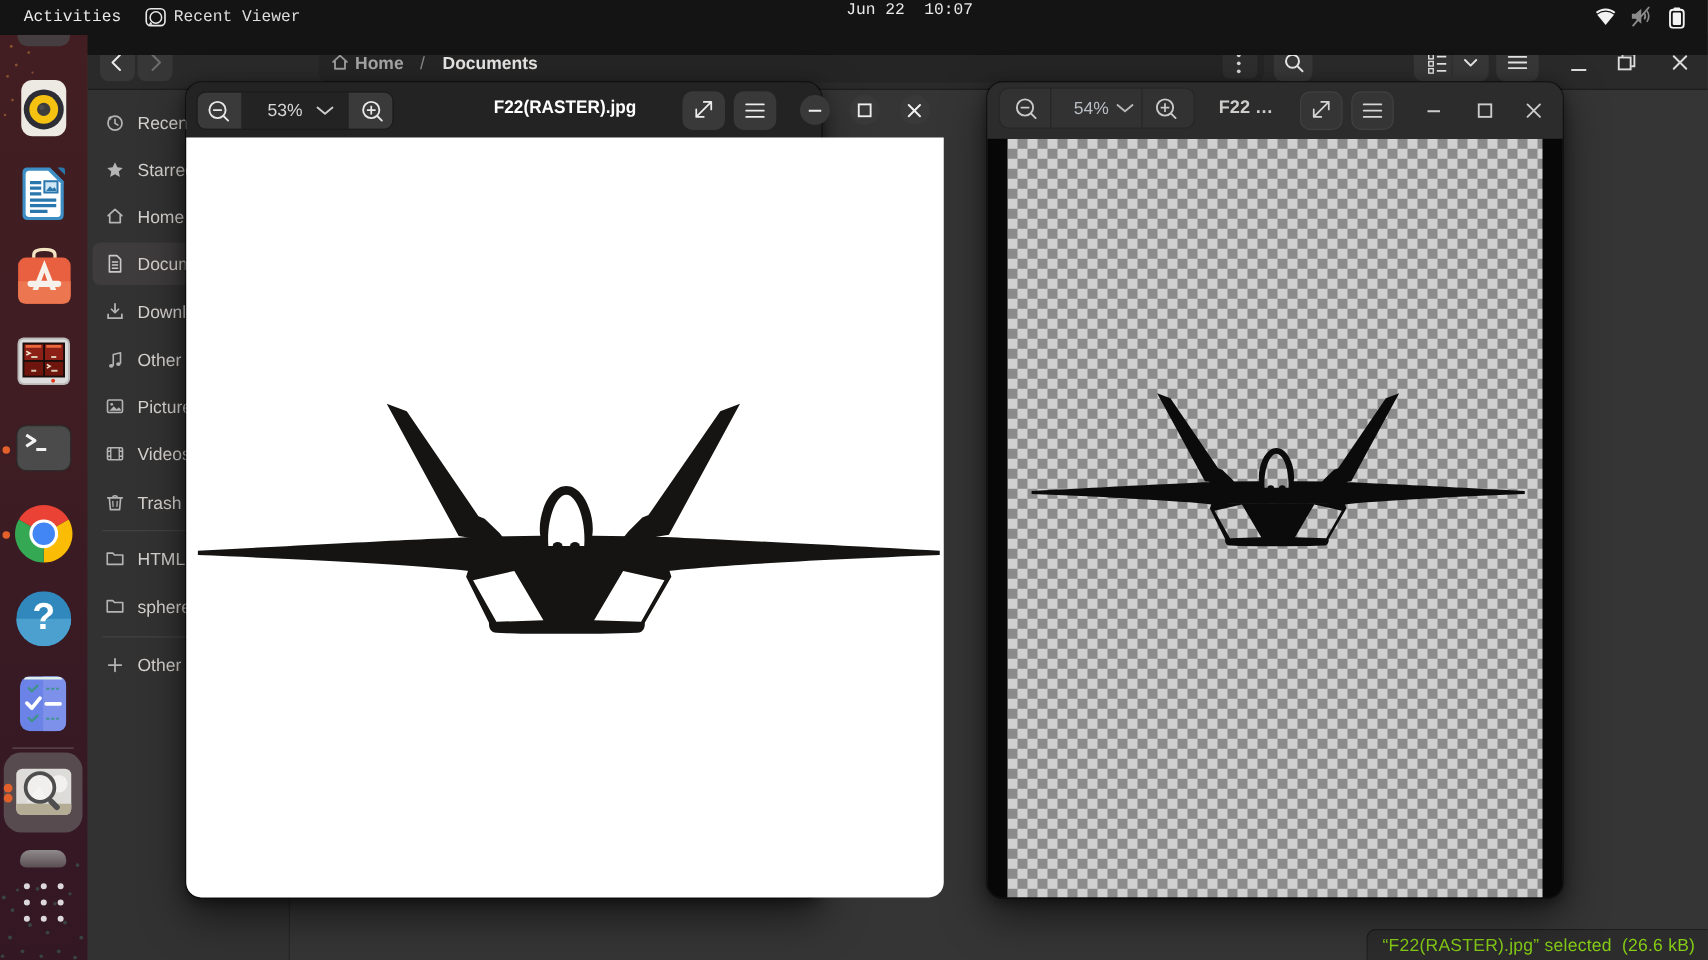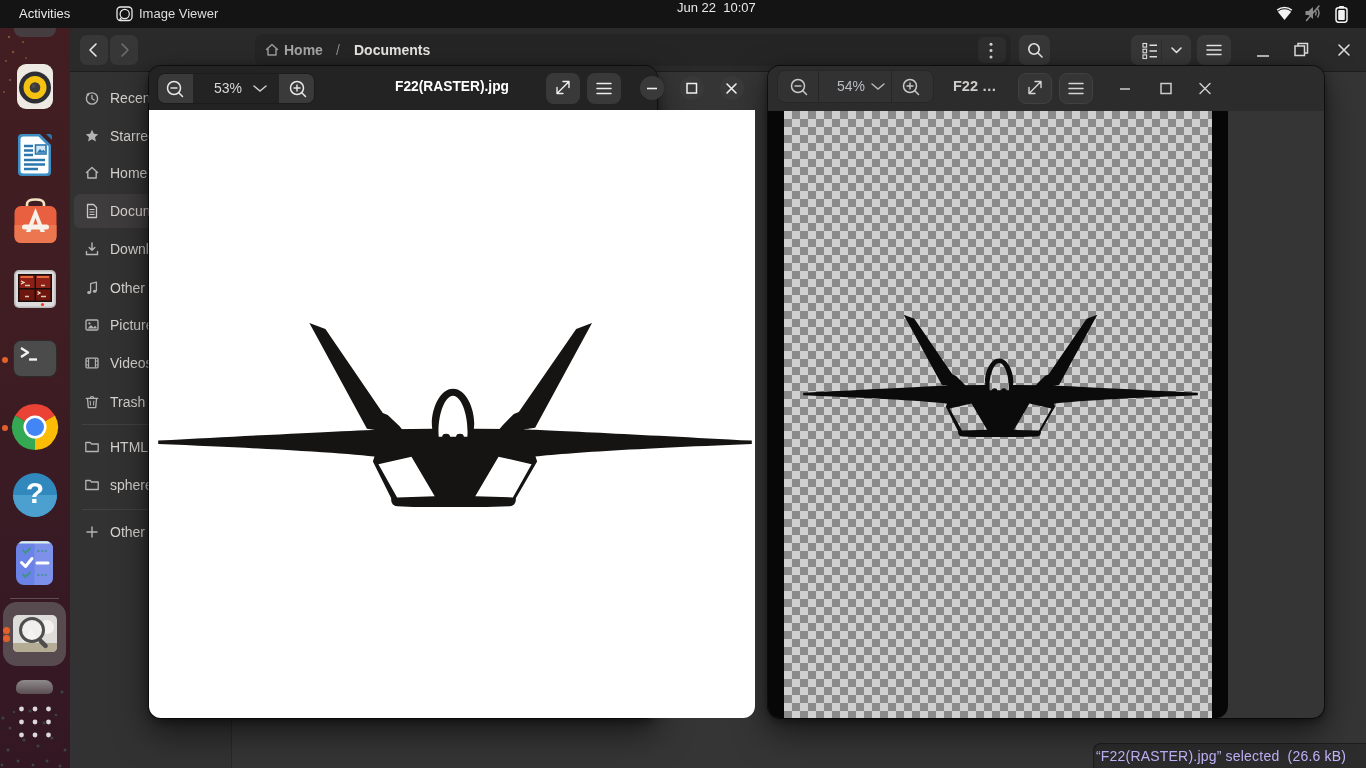--- a/index.html
+++ b/index.html
@@ -1,46 +1,46 @@
 <!DOCTYPE html>
 <html><head>
 <meta charset="utf-8">
 <style>
   * { margin:0; padding:0; box-sizing:border-box; }
   html,body { width:1366px; height:768px; overflow:hidden; background:#383838;
     font-family:"Liberation Sans", sans-serif; }
   .abs { position:absolute; }
   
-  #topbar { position:absolute; left:0; top:0; width:1366px; height:28px; background:#141414; color:#e9e9e9; font-size:13px; }
+  #topbar { position:absolute; left:0; top:0; width:1366px; height:44px; background:#141414; color:#e9e9e9; font-size:13px;font-family:Liberation Mono, monospace; }
   #topbar .act { position:absolute; left:19px; top:6px; }
   #topbar .appname { position:absolute; left:139px; top:6px; color:#dedede; }
   #topbar .clock { position:absolute; left:677px; top:0; }
   
   #dock { position:absolute; left:0; top:28px; width:70px; height:740px;
     background:linear-gradient(180deg,#421e22 0%,#3f1d22 40%,#381a24 70%,#331723 100%); }
   
   #naut { position:absolute; left:70px; top:28px; width:1296px; height:740px; background:#353535; }
   #naut-head { position:absolute; left:0; top:0; width:1296px; height:44px; background:#2a2a2a; border-bottom:1px solid #1e1d1d; }
   .hbtn { position:absolute; top:7px; height:30px; background:#373737; border-radius:7px; }
   #naut-side { position:absolute; left:0; top:44px; width:162px; height:696px; background:#323232; border-right:1px solid #282828; }
   .srow { position:absolute; left:4px; width:154px; height:34px; border-radius:6px; color:#d6d2cf; font-size:14px; line-height:34px; }
   .srow .ic { position:absolute; left:10px; top:9px; width:16px; height:16px; }
   .srow .tx { position:absolute; left:36px; top:0; white-space:nowrap; }
   .srow.sel { background:#3e3c3c; }
   .sdiv { position:absolute; left:12px; width:138px; height:1px; background:#424242; }
   #statusbar { position:absolute; left:1023px; top:715px; width:273px; height:25px; background:#2c2c2c;
      border:1px solid #1d1d1d; border-right:none; border-bottom:none; border-radius:8px 0 0 0;
-     color:#c4b5fd; font-size:14px; line-height:24px; padding-left:2px; letter-spacing:0.2px; white-space:nowrap; }
+     color:#84cc16; font-size:14px; line-height:24px; padding-left:12px; letter-spacing:0.2px; white-space:nowrap; }
   
   .win { position:absolute; border-radius:12px; box-shadow:0 0 0 1px rgba(0,0,0,.55), 0 14px 34px rgba(0,0,0,.55), 0 3px 10px rgba(0,0,0,.45); }
   .tbar { position:absolute; left:0; top:0; width:100%; height:44px; border-radius:12px 12px 0 0; }
   #win1 { left:149px; top:66px; width:508px; height:652px; }
   #win1 .tbar { background:#232323; }
   #win1 .body { position:absolute; left:0; top:44px; width:606px; height:608px; background:#ffffff; border-radius:0 0 12px 12px; }
-  #win2 { left:768px; top:66px; width:556px; height:652px; }
+  #win2 { left:790px; top:66px; width:460px; height:652px; }
   #win2 .tbar { background:#2c2c2c; }
   #win2 .body { position:absolute; left:0; top:45px; width:460px; height:607px; background:#070707; border-radius:0 0 12px 12px; overflow:hidden; }
   #checker { position:absolute; left:16px; top:0px; width:428px; height:607px;
      background:
        repeating-conic-gradient(#8b8b8b 0% 25%, #d0d0d0 0% 50%);
      background-size:16px 16px; }
   .ttl { position:absolute; top:12px; font-size:14.5px; font-weight:bold; color:#ffffff; white-space:nowrap; display:inline-block; }
   .zoomgrp { position:absolute; top:7px; height:31px; border-radius:8px; overflow:hidden; display:flex; }
   .circ { position:absolute; width:24px; height:24px; border-radius:50%; background:#393939; top:10px; }
   .sqbtn { position:absolute; top:7px; width:34px; height:31px; background:#393939; border-radius:8px; }
@@ -199,21 +199,21 @@
   </div>
   <div id="statusbar">“F22(RASTER).jpg” selected&nbsp; (26.6&nbsp;kB)</div>
 </div>
 <div id="topbar">
   <span class="act">Activities</span>
   <svg class="abs" style="left:116px;top:6px;" width="17" height="16" viewBox="0 0 17 16">
     <rect x="1" y="1" width="15" height="13.5" rx="3.5" stroke="#e9e9e9" stroke-width="1.3" fill="none"></rect>
     <circle cx="8.7" cy="8" r="4.6" stroke="#e9e9e9" stroke-width="1.2" fill="none"></circle>
     <path d="M4.7 11.3 L6 13.8 H2.8 Z" fill="#e9e9e9"></path>
   </svg>
-  <span class="appname">Image Viewer</span>
+  <span class="appname">Recent Viewer</span>
   <span class="clock">Jun 22&nbsp; 10:07</span>
   <svg class="abs" style="left:1276px;top:6px;" width="17" height="15" viewBox="0 0 17 15">
     <path d="M8.5 14 L1.8 5.8 A 10.4 10.4 0 0 1 15.2 5.8 Z" fill="#f2f2f2"></path>
     <path d="M1.2 4.2 A 11.4 11.4 0 0 1 15.8 4.2" stroke="#f2f2f2" stroke-width="1.5" fill="none"></path>
   </svg>
   <svg class="abs" style="left:1304px;top:5px;" width="18" height="17" viewBox="0 0 18 17">
     <path d="M1.5 6 H4.5 L9 2 V14 L4.5 10 H1.5 Z" fill="#8b8b8b"></path>
     <path d="M11.5 5.5 A 5 5 0 0 1 11.5 10.5 M13.5 3.5 A 8 8 0 0 1 13.5 12.5" stroke="#8b8b8b" stroke-width="1.4" fill="none"></path>
     <path d="M2.5 15.5 L15 1" stroke="#8b8b8b" stroke-width="1.5" stroke-linecap="round"></path>
   </svg>

